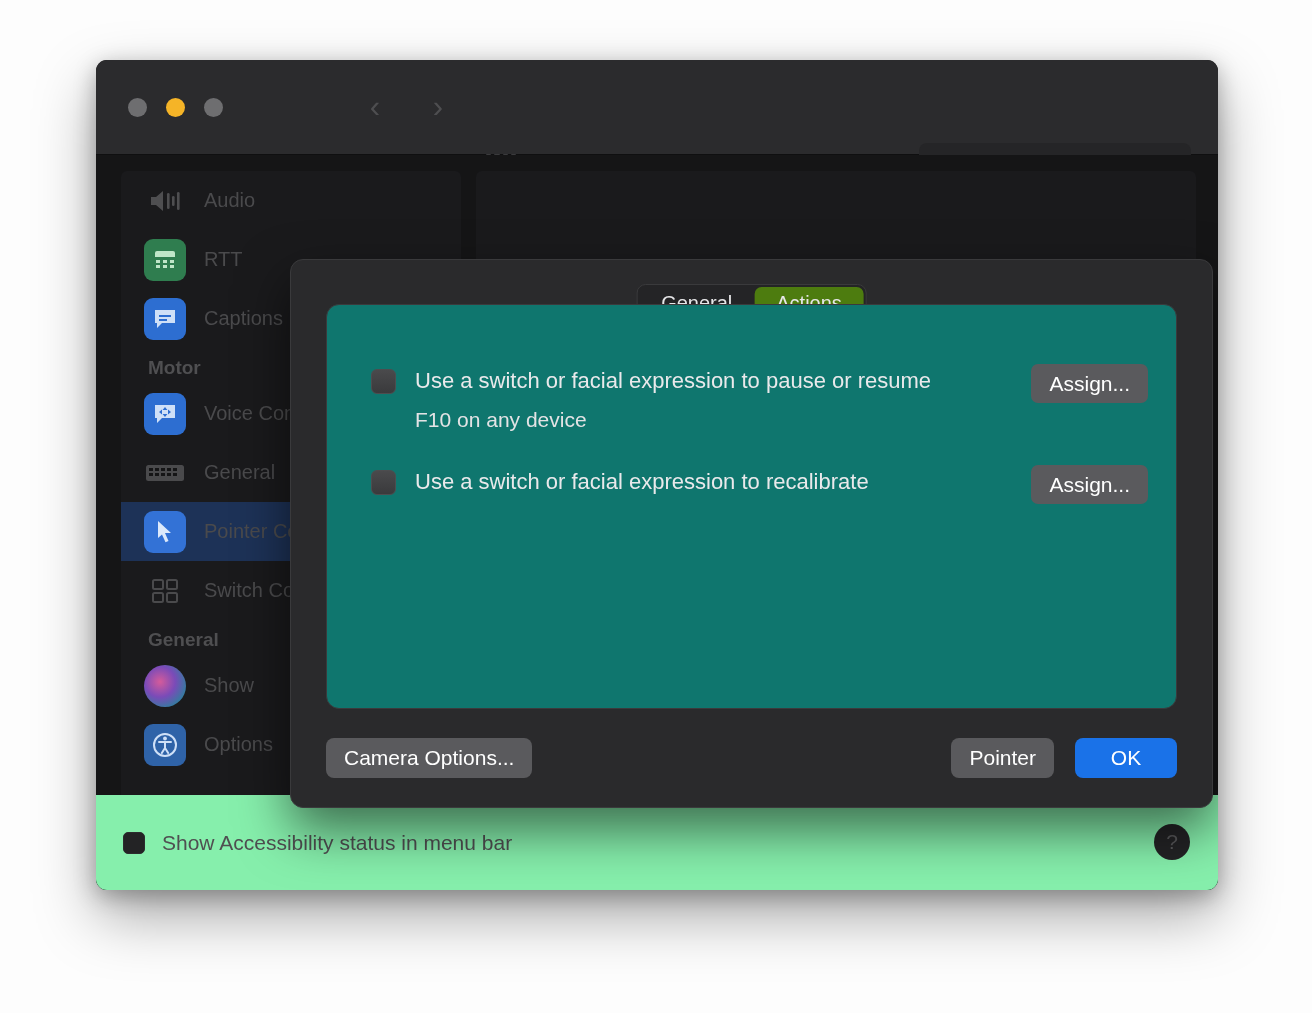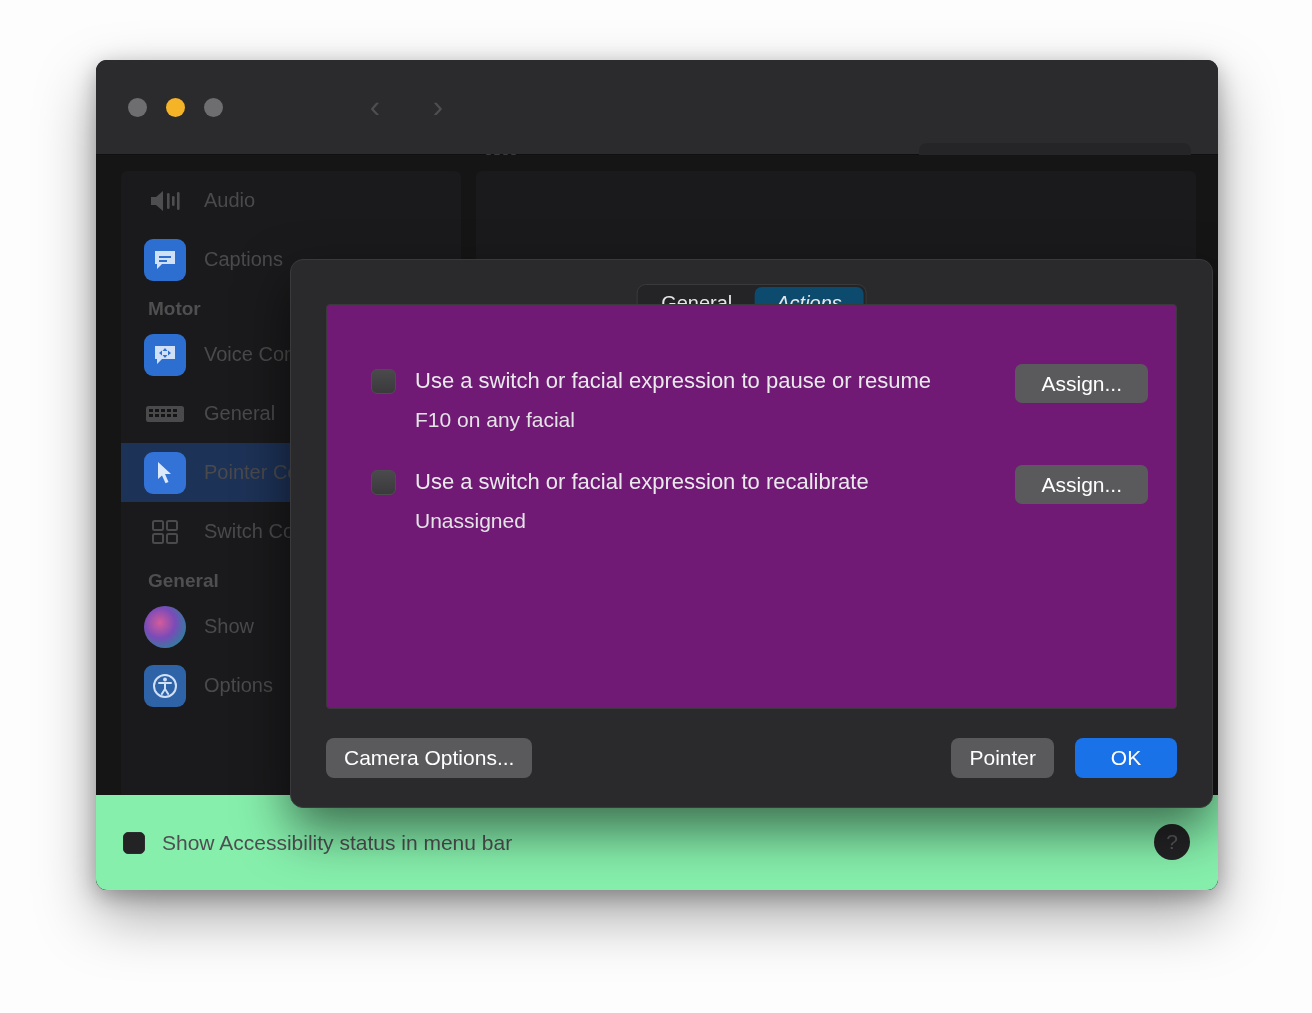--- a/index.html
+++ b/index.html
@@ -138,46 +138,46 @@
   .segmented {
     position: absolute; left: 50%; top: 24px; transform: translateX(-50%);
     display: flex; background: #242426; border: 1px solid #3a3a3c;
     border-radius: 9px; padding: 2px; height: 38px;
   }
   .seg {
     display: flex; align-items: center; justify-content: center;
     padding: 0 22px; border-radius: 7px;
     font-size: 20px; color: #e7e7e9;
   }
-  .seg.active { background: #0c4a6e; font-style: italic; }
+  .seg.active { background: #4d7c0f; }
 
   .panel {
     position: absolute; left: 35px; top: 44px; right: 35px; height: 405px;
-    border: 1px solid #3a3a3c; border-radius: 4px;
-    background: #701a75;
+    border: 1px solid #3a3a3c; border-radius: 13px;
+    background: #0f766e;
   }
 
   .opt-row { position: absolute; left: 44px; right: 28px; }
   .opt-row.r1 { top: 63px; }
   .opt-row.r2 { top: 164px; }
   .opt-line { display: flex; align-items: center; }
   .chk {
     width: 25px; height: 25px; border-radius: 6px;
     background: linear-gradient(180deg, #4a4a4c 0%, #3a3a3c 100%);
     border: 1px solid #4d4d4f;
     flex: 0 0 auto; margin-right: 19px;
   }
   .opt-title { color: #e9e9eb; font-size: 22px; }
   .opt-sub { color: #e3e3e5; font-size: 21px; margin: 14px 0 0 44px; }
 
   .assign-btn {
     position: absolute; right: 0; top: -4px;
     background: #5a5a5d; color: #ffffff;
     border: none; border-radius: 7px;
-    height: 39px; padding: 0 26px; font-size: 21px;
+    height: 39px; padding: 0 18px; font-size: 21px;
     font-family: "Liberation Sans", sans-serif;
   }
 
   .footer { position: absolute; left: 35px; right: 35px; bottom: 27px; height: 42px; }
   .btn {
     border: none; border-radius: 8px; height: 40px;
     font-size: 21px; color: #fff; padding: 0 18px;
     font-family: "Liberation Sans", sans-serif;
   }
   .btn.gray { background: #5a5a5d; }
@@ -238,20 +238,36 @@
             <svg width="34" height="26" viewBox="0 0 34 26">
               <path d="M3 9 h5 L15 3 v20 L8 17 H3 Z" fill="#4e4e50"></path>
               <rect x="19" y="5" width="2.6" height="16" rx="1.3" fill="#4e4e50"></rect>
               <rect x="24" y="8" width="2.6" height="10" rx="1.3" fill="#4e4e50"></rect>
               <rect x="29" y="4" width="2.6" height="18" rx="1.3" fill="#4e4e50"></rect>
             </svg>
           </span>
           <span class="side-label">Audio</span>
         </div>
 
+        <div class="side-row">
+          <span class="side-icon ic-rtt">
+            <svg width="26" height="26" viewBox="0 0 26 26">
+              <path d="M5 4h16a2 2 0 012 2v4H3V6a2 2 0 012-2z" fill="#bfe6c8"></path>
+              <g fill="#bfe6c8">
+                <rect x="4" y="13" width="4" height="3"></rect>
+                  <rect x="11" y="13" width="4" height="3"></rect>
+                <rect x="18" y="13" width="4" height="3"></rect>
+                  <rect x="4" y="18" width="4" height="3"></rect>
+                <rect x="11" y="18" width="4" height="3"></rect>
+                  <rect x="18" y="18" width="4" height="3"></rect>
+              </g>
+            </svg>
+          </span>
+          <span class="side-label">RTT</span>
+        </div>
 
         <div class="side-row">
           <span class="side-icon ic-caption">
             <svg width="26" height="24" viewBox="0 0 26 24">
               <path d="M3 3h20v13H10l-5 5v-5H3z" fill="#cfe0f7"></path>
               <rect x="7" y="8" width="12" height="2" fill="#2d6ed1"></rect>
               <rect x="7" y="12" width="8" height="2" fill="#2d6ed1"></rect>
             </svg>
           </span>
           <span class="side-label">Captions</span>
@@ -351,30 +367,29 @@
       </div>
 
       <div class="panel">
 
         <div class="opt-row r1">
           <div class="opt-line">
             <span class="chk"></span>
             <span class="opt-title">Use a switch or facial expression to pause or resume</span>
             <button class="assign-btn">Assign...</button>
           </div>
-          <div class="opt-sub">F10 on any facial</div>
+          <div class="opt-sub">F10 on any device</div>
         </div>
 
         <div class="opt-row r2">
           <div class="opt-line">
             <span class="chk"></span>
             <span class="opt-title">Use a switch or facial expression to recalibrate</span>
             <button class="assign-btn">Assign...</button>
           </div>
-          <div class="opt-sub">Unassigned</div>
         </div>
 
       </div>
 
       <div class="footer">
         <button class="btn gray camera">Camera Options...</button>
         <button class="btn gray cancel">Pointer</button>
         <button class="btn blue ok">OK</button>
       </div>
     </div>

